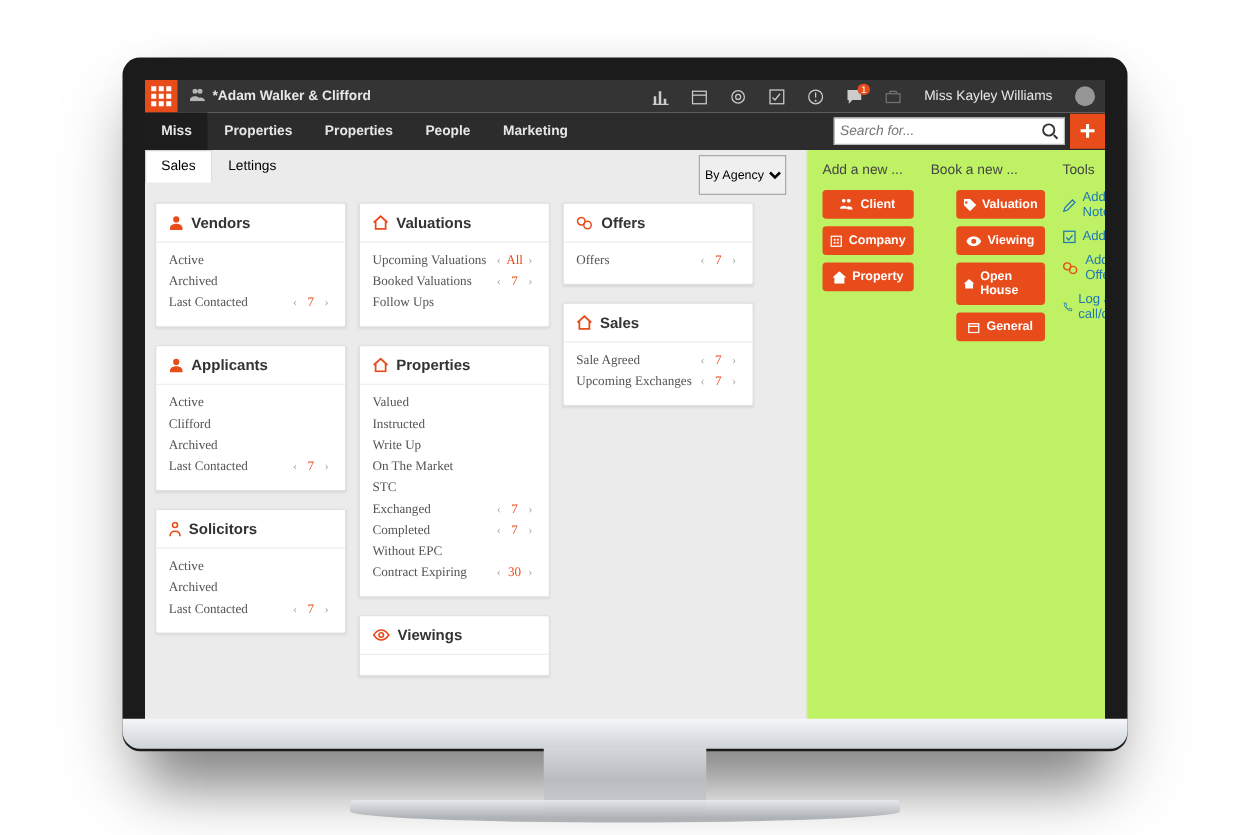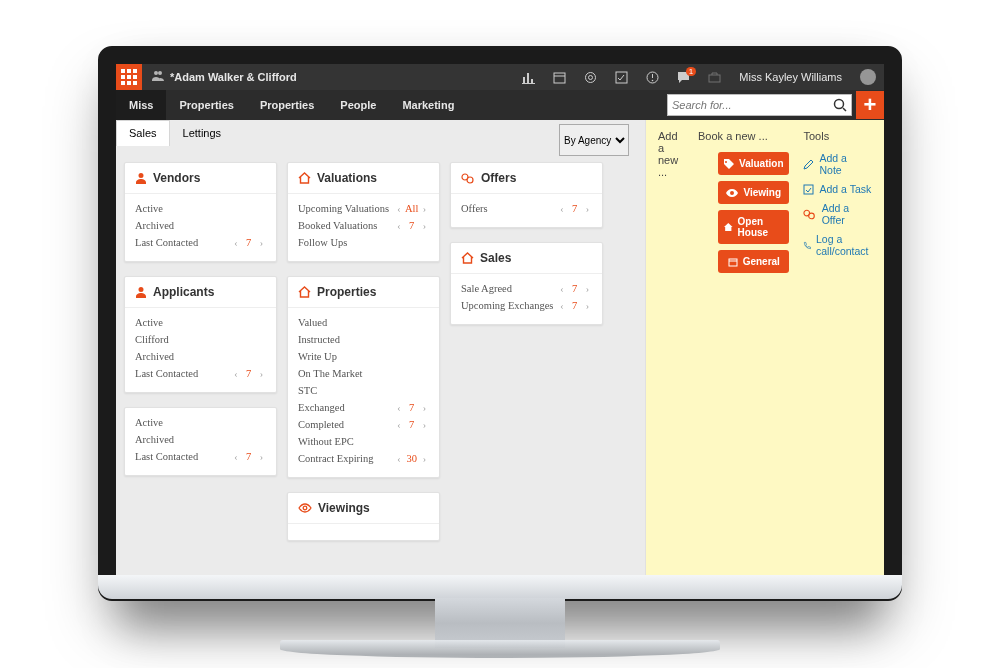--- a/index.html
+++ b/index.html
@@ -49,21 +49,21 @@
 
 .card{background:#fff;border:1px solid #e1e1e1;border-radius:2px;box-shadow:0 1px 2px rgba(0,0,0,.08);}
 .card-hd{display:flex;align-items:center;gap:6px;padding:8px 10px;border-bottom:1px solid #eee;font-weight:bold;font-size:12px;color:#333;}
 .card-hd svg,.card-hd .person{color:#e84c1a;fill:#e84c1a;}
 .card-bd{padding:6px 10px 10px 10px;}
 .row{display:flex;align-items:flex-start;font-size:10.5px;color:#555;padding:3px 0;font-family:Liberation Serif, serif;}
 .row .lbl{flex:1;}
 .row .chev{color:#aaa;padding:0 3px;font-size:10px;}
 .row .num{color:#e84c1a;min-width:16px;text-align:center;}
 
-.side{width:239px;background:#fef9c3;border-left:1px solid #e0e0e0;padding:10px 12px;display:flex;gap:14px;}
+.side{width:239px;background:#bef264;border-left:1px solid #e0e0e0;padding:10px 12px;display:flex;gap:14px;}
 .side-col{flex:1;display:flex;flex-direction:column;gap:6px;}
 .side-hd{font-size:11px;color:#444;margin-bottom:4px;}
 .obtn{background:#e84c1a;color:#fff;font-size:10px;font-weight:bold;border-radius:3px;padding:6px 6px;display:flex;align-items:center;gap:5px;justify-content:center;cursor:pointer;}
 .obtn svg{fill:#fff;}
 .tool{font-size:10.5px;color:#1f78b4;display:flex;align-items:center;gap:5px;cursor:pointer;}
 .tool svg{stroke:#1f78b4;fill:none;}
 </style>
 </head>
 <body>
 
@@ -206,20 +206,27 @@
                   </div>
                   <div class="row">
                     <span class="lbl">Last Contacted</span>
                     <span class="chev">‹</span>
                     <span class="num">7</span>
                     <span class="chev">›</span>
                   </div>
                 </div>
               </div>
               <div class="card">
+                <div class="card-hd">
+                  <svg width="10" height="13" viewBox="0 0 10 13">
+                    <circle cx="5" cy="3" r="2" fill="none" stroke="#e84c1a" stroke-width="1.3"></circle>
+                    <path d="M1 12c0-3 2-4 4-4s4 1 4 4" fill="none" stroke="#e84c1a" stroke-width="1.3"></path>
+                  </svg>
+                  <span>Solicitors</span>
+                </div>
                 <div class="card-bd">
                   <div class="row">
                     <span class="lbl">Active</span>
                   </div>
                   <div class="row">
                     <span class="lbl">Archived</span>
                   </div>
                   <div class="row">
                     <span class="lbl">Last Contacted</span>
                     <span class="chev">‹</span>
@@ -352,20 +359,44 @@
                   </div>
                 </div>
               </div>
             </div>
         </div>
       </div>
 
       <div class="side">
         <div class="side-col">
           <div class="side-hd">Add a new ...</div>
+          <div id="add-btns" style="display: flex; flex-direction: column; gap: 6px;">
+              <div class="obtn">
+                <svg width="11" height="9" viewBox="0 0 11 9">
+                  <path fill="#fff" d="M3 3a1.5 1.5 0 100-3 1.5 1.5 0 000 3zm4 0a1.5 1.5 0 100-3 1.5 1.5 0 000 3zM0 8c0-2 1.5-2.5 3-2.5S6 6 6 8H0zm6 0c0-.6-.1-1.1-.4-1.6.4-.2.9-.4 1.4-.4 1.5 0 3 .5 3 2.5H6z"></path>
+                </svg>
+                <span>Client</span>
+              </div> 
+              <div class="obtn">
+                <svg width="10" height="10" viewBox="0 0 10 10">
+                  <rect x="1" y="1" width="8" height="8" fill="none" stroke="#fff"></rect>
+                  <rect x="3" y="3" width="1.5" height="1.5" fill="#fff"></rect>
+                  <rect x="5.5" y="3" width="1.5" height="1.5" fill="#fff"></rect>
+                  <rect x="3" y="5.5" width="1.5" height="1.5" fill="#fff"></rect>
+                  <rect x="5.5" y="5.5" width="1.5" height="1.5" fill="#fff"></rect>
+                </svg>
+                <span>Company</span>
+              </div> 
+              <div class="obtn">
+                <svg width="11" height="10" viewBox="0 0 11 10">
+                  <path fill="#fff" d="M5.5 0L0 5h1.5v5h8V5H11z"></path>
+                </svg>
+                <span>Property</span>
+              </div> 
+            </div>
         </div>
         <div class="side-col">
           <div class="side-hd">Book a new ...</div>
           <div id="book-btns" style="display: flex; flex-direction: column; gap: 6px; padding-left: 20px;">
               <div class="obtn">
                 <svg width="10" height="10" viewBox="0 0 10 10">
                   <path fill="#fff" d="M0 0h5l5 5-5 5-5-5zM2 2a1 1 0 100 2 1 1 0 000-2z"></path>
                 </svg>
                 <span>Valuation</span>
               </div> 

